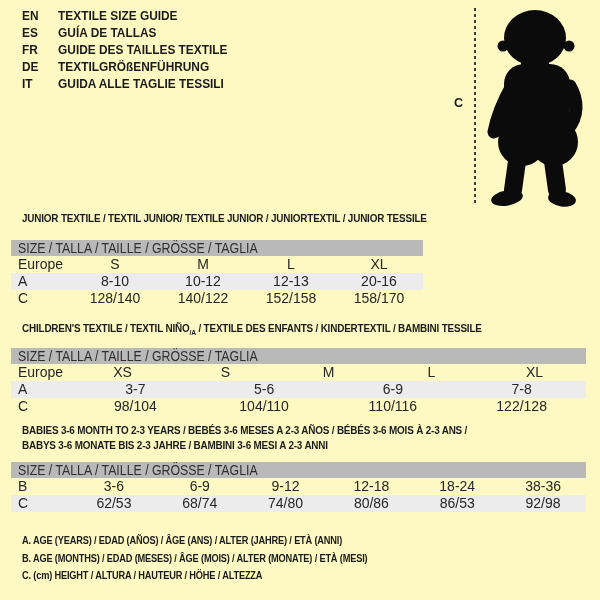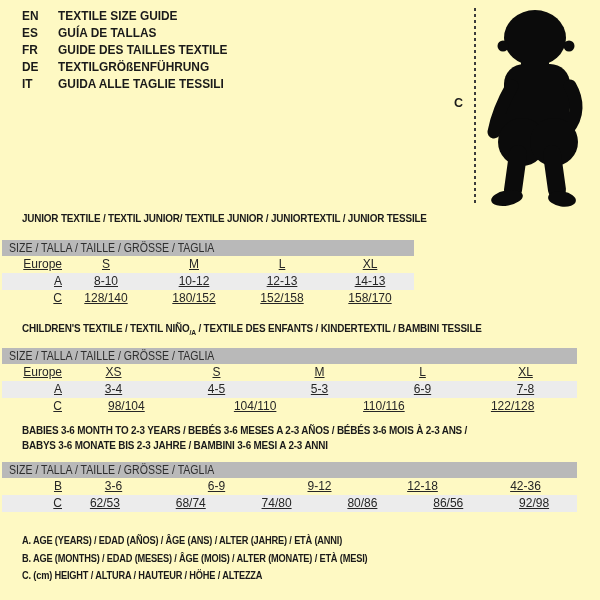--- a/index.html
+++ b/index.html
@@ -25,30 +25,30 @@
   
   .sec-title { position:absolute; left:22px; font-weight:bold; font-size:11px;
                letter-spacing:-.2px; white-space:nowrap;
                transform:scaleX(.9); transform-origin:left top; }
   #junior-title   { top:212px; }
   #children-title { top:322px; }
   #babies-title   { top:423px; line-height:14.5px; }
   .sub { font-size:7.5px; vertical-align:sub; }
 
   
-  .size-table { position:absolute; left:2px; font-size:12px; color:#262626;text-decoration:underline; }
+  .size-table { position:absolute; left:11px; font-size:14px; color:#262626; }
   #junior-table   { top:240px; width:412px; }
   #children-table { top:348px; width:575px; }
   #babies-table   { top:462px; width:575px; }
   .band { height:16px; line-height:16px; background:var(--band_bg,#b9b9b9);
           color:#2e2e2e; padding-left:7px; overflow:hidden; }
   .band span { display:inline-block; transform:scaleX(.88); transform-origin:left center; }
   .trow { display:flex; height:17px; line-height:17px; }
   .trow.shaded { background:var(--row_alt,#ececec); }
-  .tlabel { width:60px; padding-left:7px; box-sizing:border-box;text-align:right; }
+  .tlabel { width:60px; padding-left:7px; box-sizing:border-box; }
   .tcell  { flex:1; text-align:center; }
 
   
   .notes { position:absolute; left:22px; top:534px; }
   .note  { height:17.5px; font-weight:bold; font-size:10.5px; letter-spacing:-.2px;
            white-space:nowrap; transform:scaleX(.88); transform-origin:left top; }
 </style>
 </head>
 <body>
 
@@ -108,47 +108,46 @@
         <div class="tcell">S</div>
         <div class="tcell">M</div>
         <div class="tcell">L</div>
         <div class="tcell">XL</div>
       </div>
       <div class="trow shaded">
         <div class="tlabel">A</div>
         <div class="tcell">8-10</div>
         <div class="tcell">10-12</div>
         <div class="tcell">12-13</div>
-        <div class="tcell">14-13</div>
+        <div class="tcell">20-16</div>
       </div>
       <div class="trow">
         <div class="tlabel">C</div>
         <div class="tcell">128/140</div>
-        <div class="tcell">180/152</div>
+        <div class="tcell">140/122</div>
         <div class="tcell">152/158</div>
         <div class="tcell">158/170</div>
       </div>
     </div>
 
   <div class="sec-title" id="children-title"><span>CHILDREN'S TEXTILE / TEXTIL NIÑO</span><span class="sub">/A</span><span> / TEXTILE DES ENFANTS / KINDERTEXTIL / BAMBINI TESSILE</span></div>
   <div class="size-table" id="children-table">
       <div class="band"><span>SIZE / TALLA / TAILLE / GRÖSSE / TAGLIA</span></div>
       <div class="trow">
         <div class="tlabel">Europe</div>
         <div class="tcell">XS</div>
         <div class="tcell">S</div>
         <div class="tcell">M</div>
         <div class="tcell">L</div>
         <div class="tcell">XL</div>
       </div>
       <div class="trow shaded">
         <div class="tlabel">A</div>
-        <div class="tcell">3-4</div>
-        <div class="tcell">4-5</div>
-        <div class="tcell">5-3</div>
+        <div class="tcell">3-7</div>
+        <div class="tcell">5-6</div>
         <div class="tcell">6-9</div>
         <div class="tcell">7-8</div>
       </div>
       <div class="trow">
         <div class="tlabel">C</div>
         <div class="tcell">98/104</div>
         <div class="tcell">104/110</div>
         <div class="tcell">110/116</div>
         <div class="tcell">122/128</div>
       </div>
@@ -159,29 +158,30 @@
     <div>BABYS 3-6 MONATE BIS 2-3 JAHRE / BAMBINI 3-6 MESI A 2-3 ANNI</div>
   </div>
   <div class="size-table" id="babies-table">
       <div class="band"><span>SIZE / TALLA / TAILLE / GRÖSSE / TAGLIA</span></div>
       <div class="trow">
         <div class="tlabel">B</div>
         <div class="tcell">3-6</div>
         <div class="tcell">6-9</div>
         <div class="tcell">9-12</div>
         <div class="tcell">12-18</div>
-        <div class="tcell">42-36</div>
+        <div class="tcell">18-24</div>
+        <div class="tcell">38-36</div>
       </div>
       <div class="trow shaded">
         <div class="tlabel">C</div>
         <div class="tcell">62/53</div>
         <div class="tcell">68/74</div>
         <div class="tcell">74/80</div>
         <div class="tcell">80/86</div>
-        <div class="tcell">86/56</div>
+        <div class="tcell">86/53</div>
         <div class="tcell">92/98</div>
       </div>
     </div>
 
   <div class="notes">
     <div class="note">A. AGE (YEARS) / EDAD (AÑOS) / ÂGE (ANS) / ALTER (JAHRE) / ETÀ (ANNI)</div>
     <div class="note">B. AGE (MONTHS) / EDAD (MESES) / ÂGE (MOIS) / ALTER (MONATE) / ETÀ (MESI)</div>
     <div class="note">C. (cm) HEIGHT / ALTURA / HAUTEUR / HÖHE / ALTEZZA</div>
   </div>
 

